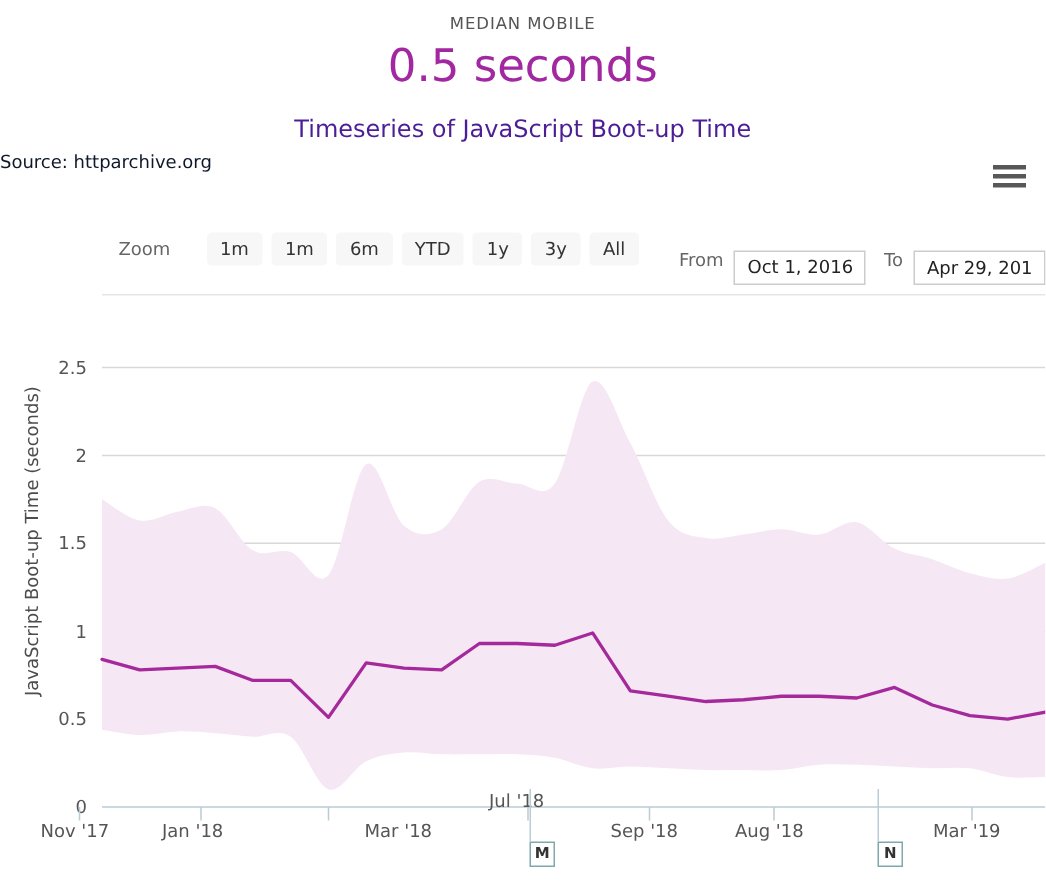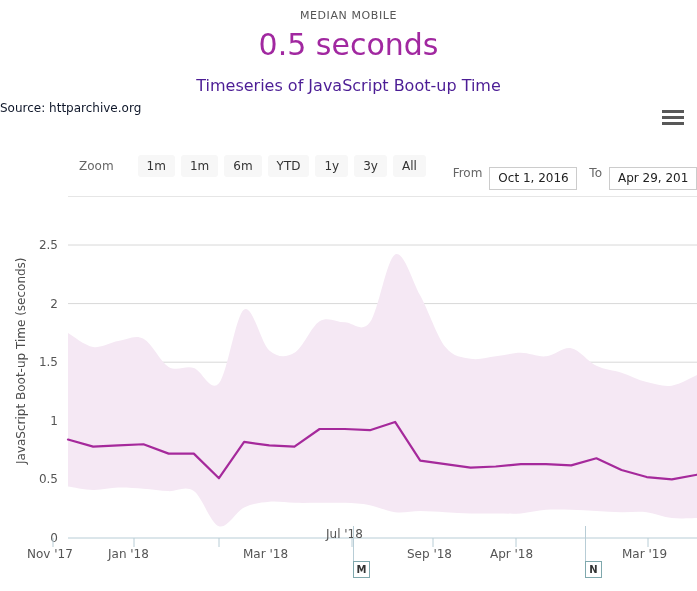--- a/index.html
+++ b/index.html
@@ -280,21 +280,21 @@
         <line x1="648" x2="648" y1="342" y2="351" stroke="#b8cdd6" stroke-width="1"></line>
       </g>
   </svg>
 
   <div id="xticklabels">
       <div class="xtick" style="left: 27px; top: 352px;">Nov '17</div>
       <div class="xtick" style="left: 108px; top: 352px;">Jan '18</div>
       <div class="xtick" style="left: 199px; top: 352px; margin-left: 44px;">Mar '18</div>
       <div class="xtick" style="left: 326px; top: 332px;">Jul '18</div>
       <div class="xtick" style="left: 407px; top: 352px;">Sep '18</div>
-      <div class="xtick" style="left: 490px; top: 352px;">Apr '18</div>
+      <div class="xtick" style="left: 490px; top: 352px;">Aug '18</div>
       <div class="xtick" style="left: 622px; top: 352px;">Mar '19</div>
     </div>
   <div id="flags">
       <div style="position: absolute; width: 1px; background: rgb(184, 205, 214); left: 353px; top: 330px; height: 35px;"></div>
       <div class="flag" style="left: 353px; top: 365px;">M</div>
       <div style="position: absolute; width: 1px; background: rgb(184, 205, 214); left: 585px; top: 330px; height: 35px;"></div>
       <div class="flag" style="left: 585px; top: 365px;">N</div>
     </div>
 </div>
 

